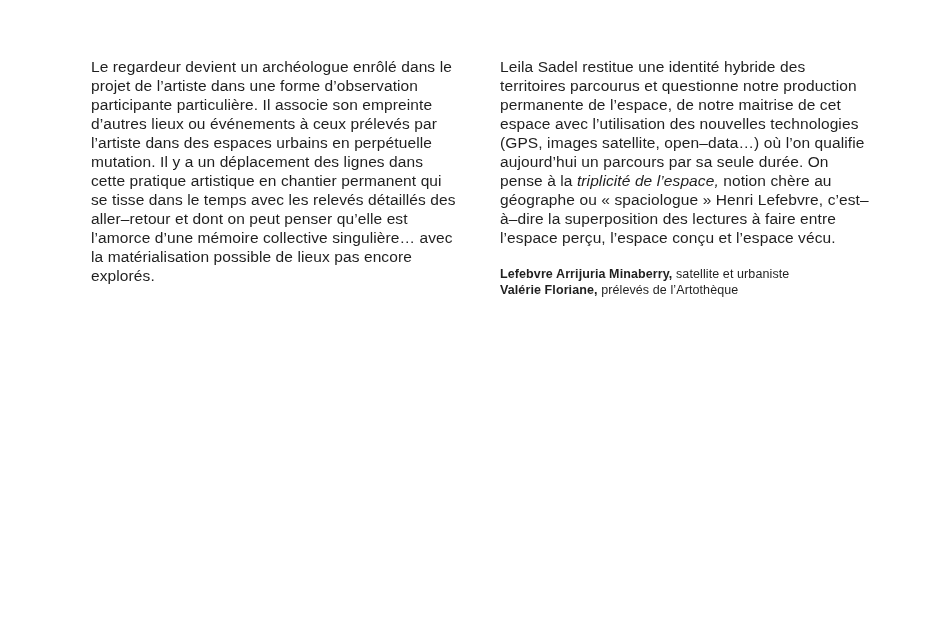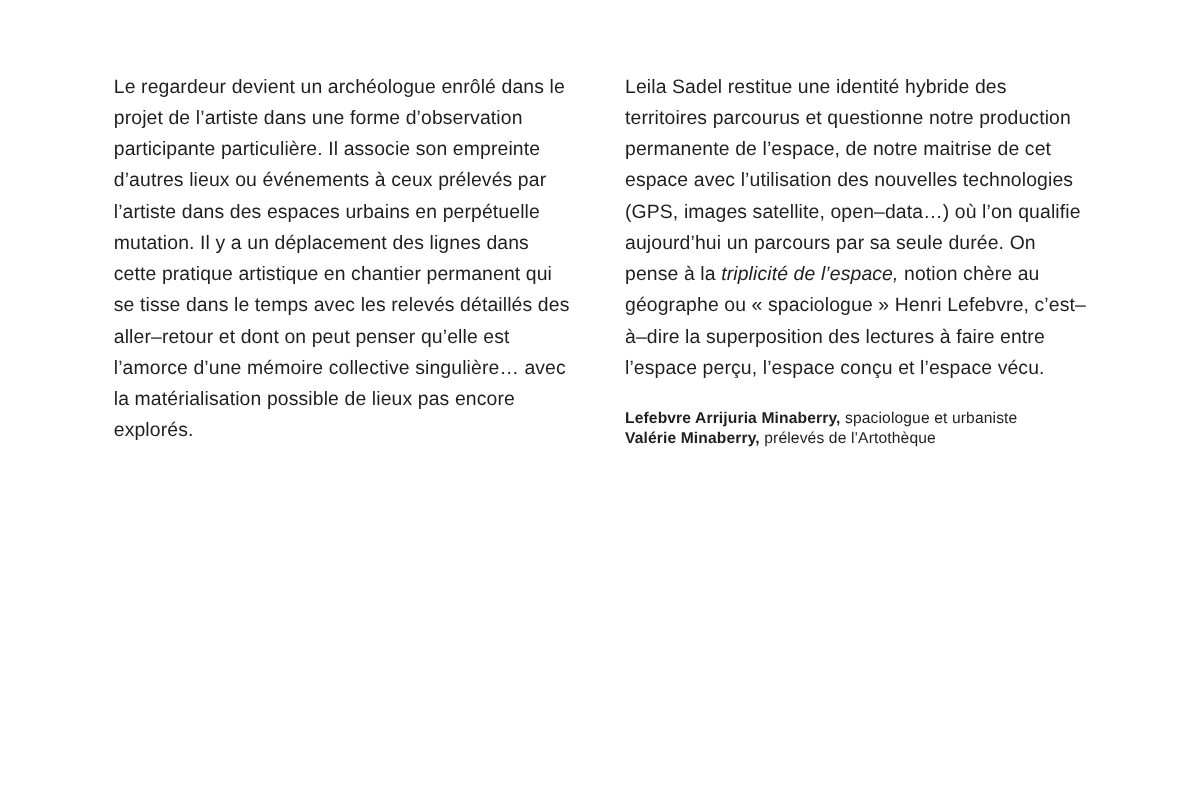--- a/index.html
+++ b/index.html
@@ -28,21 +28,21 @@
     left: 91px;
     width: 368px;
   }
   .col-right {
     left: 500px;
     width: 374px;
   }
   .body-text {
     margin: 0 0 19px 0;
     font-size: 15.5px;
-    line-height: 25px;
+    line-height: 19px;
     letter-spacing: 0.1px;
     font-weight: 400;
   }
   .body-text em {
     font-style: italic;
   }
   .credits {
     margin-top: 17px;
   }
   .credit-line {
@@ -62,18 +62,18 @@
 
   <div class="col col-left">
     <p class="body-text">Le regardeur devient un archéologue enrôlé dans le projet de l’artiste dans une forme d’observation participante particulière. Il associe son empreinte d’autres lieux ou événements à ceux prélevés par l’artiste dans des espaces urbains en perpétuelle mutation. Il y a un déplacement des lignes dans cette pratique artistique en chantier permanent qui se tisse dans le temps avec les relevés détaillés des aller–retour et dont on peut penser qu’elle est l’amorce d’une mémoire collective singulière… avec la matérialisation possible de lieux pas encore explorés.</p>
   </div>
 
   <div class="col col-right">
     <p class="body-text"><span>Leila Sadel restitue une identité hybride des territoires parcourus et questionne notre production permanente de l’espace, de notre maitrise de cet espace avec l’utilisation des nouvelles technologies (GPS, images satellite, open–data…) où l’on qualifie aujourd’hui un parcours par sa seule durée. On pense à la </span><em>triplicité de l’espace,</em><span> notion chère au géographe ou « spaciologue » Henri Lefebvre, c’est–à–dire la superposition des lectures à faire entre l’espace perçu, l’espace conçu et l’espace vécu.</span></p>
 
 
     <div class="credits">
-      <p class="credit-line"><strong>Lefebvre Arrijuria Minaberry,</strong><span> spaciologue et urbaniste</span></p>
-      <p class="credit-line"><strong>Valérie Minaberry,</strong><span> prélevés de l’Artothèque</span></p>
+      <p class="credit-line"><strong>Lefebvre Arrijuria Minaberry,</strong><span> satellite et urbaniste</span></p>
+      <p class="credit-line"><strong>Valérie Floriane,</strong><span> prélevés de l’Artothèque</span></p>
     </div>
   </div>
 
 </div>
 
 </body></html>

